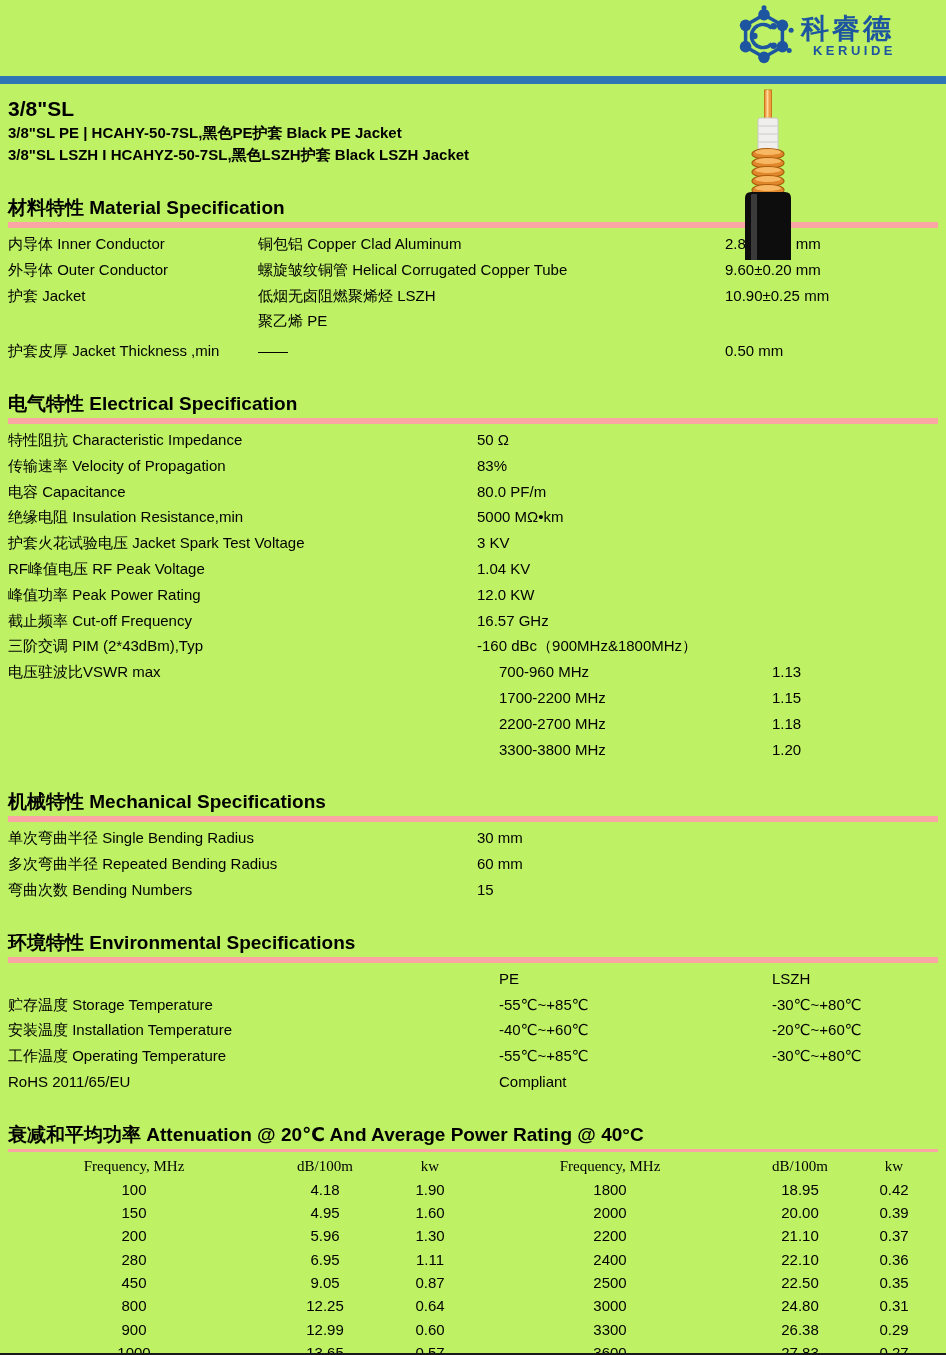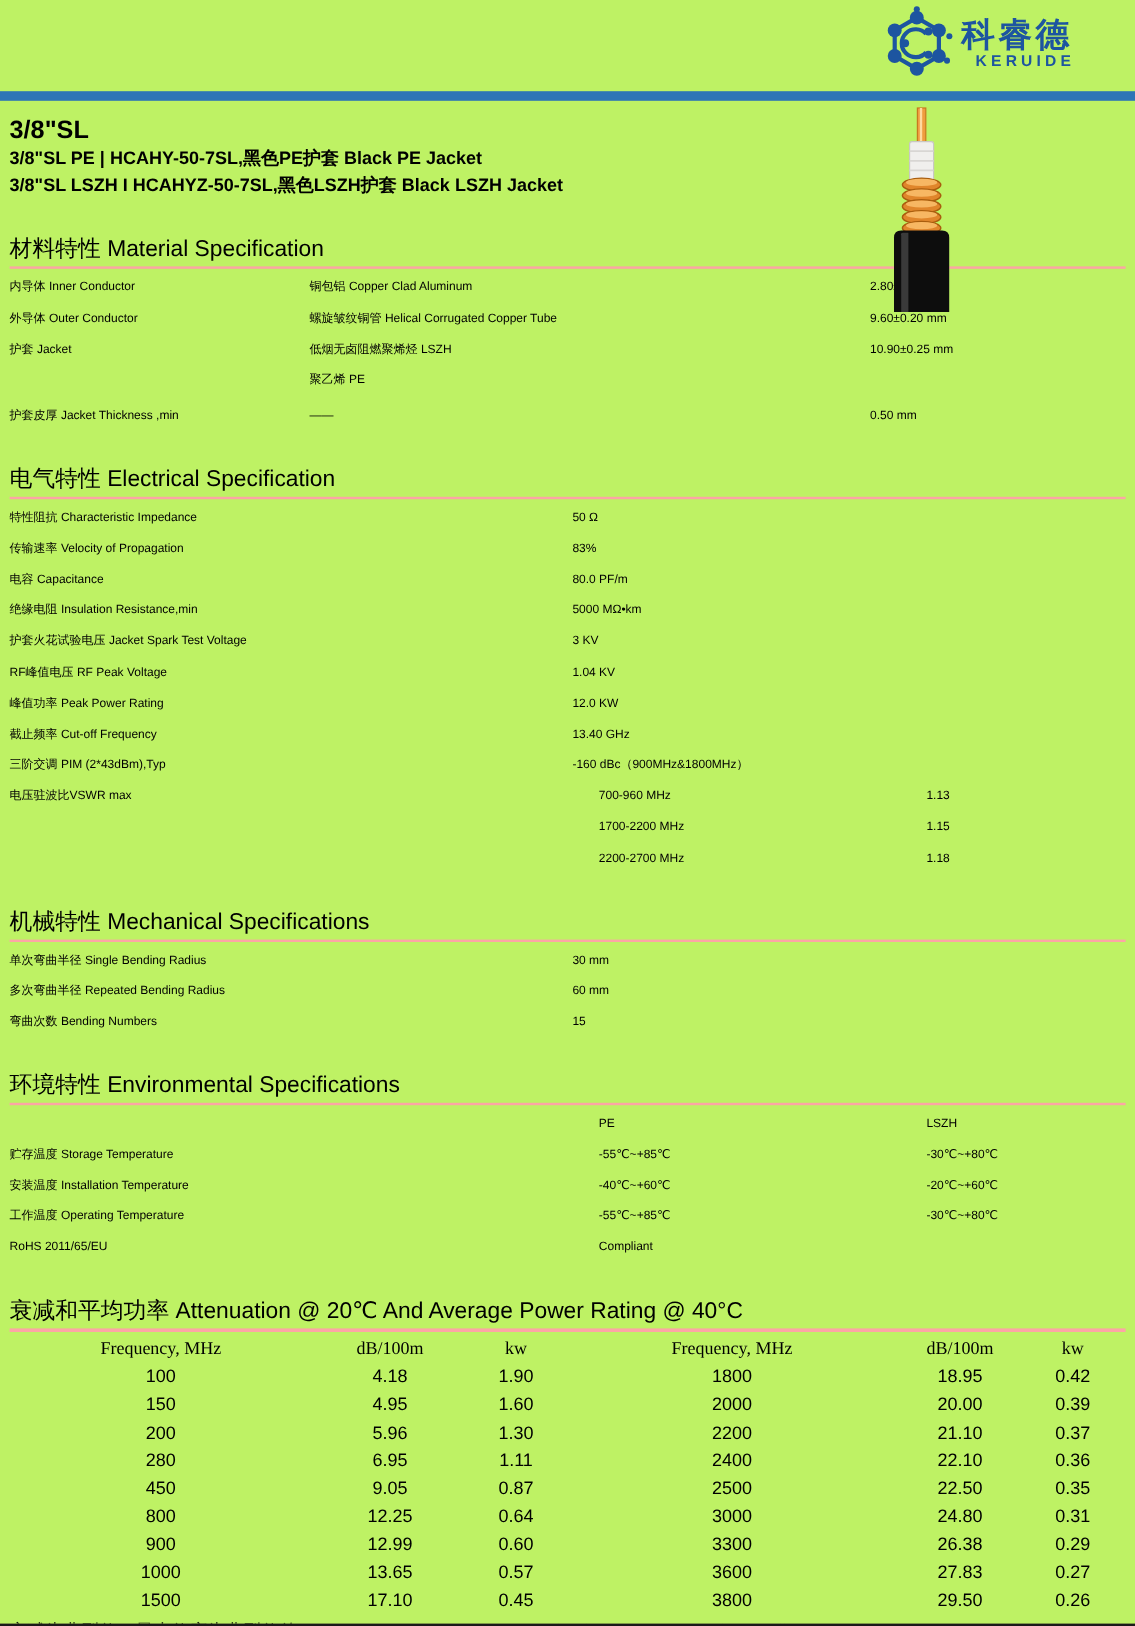--- a/index.html
+++ b/index.html
@@ -16,27 +16,27 @@
   .brand-en { font-size: 13px; font-weight: bold; color: #1d55a0; letter-spacing: 3.5px; line-height: 14px; align-self: flex-end; padding-left: 12px; }
   .top-bar { height: 8px; background: #2e75b6; margin: 0 -8px; }
 
   
   .product { margin-top: 12px; }
   .product-title { font-size: 21px; font-weight: bold; line-height: 26px; }
   .product-sub { font-size: 15px; font-weight: bold; line-height: 22px; }
   .cable-img { position: absolute; left: 737px; top: 88px; }
 
   
-  .sec-heading { font-size: 19px; font-weight: normal; line-height: 24px;
-                 border-bottom: 2px solid #fca5a5; padding-bottom: 2px; }
+  .sec-heading { font-size: 19px; font-weight: bold; line-height: 24px;
+                 border-bottom: 6px solid #fca5a5; padding-bottom: 2px; }
   .sec-heading.thick { border-bottom-width: 3px; }
   .m-material { margin-top: 30px; }
   .m-sec { margin-top: 28px; }
 
-  .rows { font-size: 10px; }
+  .rows { font-size: 15px; }
   .grid-3 { display: grid; grid-template-columns: 250px 467px 1fr; line-height: 25.8px; }
   .grid-2 { display: grid; grid-template-columns: 469px 1fr; line-height: 25.8px; }
   .grid-v  { display: grid; grid-template-columns: 469px 251px 1fr; line-height: 25.8px; gap: 22px; }
   .rows-pad { padding-top: 3px; }
   .jt-row { margin-top: 4px; }
   .desc-line { display: block; }
 
   
   .at-grid { display: grid; grid-template-columns: 252px 130px 80px 280px 100px 1fr;
              font-size: 15px; line-height: 23.3px; text-align: center; }
@@ -165,40 +165,45 @@
       <div class="grid-2">
         <div>RF峰值电压 RF Peak Voltage</div>
         <div>1.04 KV</div>
       </div>
       <div class="grid-2">
         <div>峰值功率 Peak Power Rating</div>
         <div>12.0 KW</div>
       </div>
       <div class="grid-2">
         <div>截止频率 Cut-off Frequency</div>
-        <div>13.40 GHz</div>
+        <div>16.57 GHz</div>
       </div>
       <div class="grid-2">
         <div>三阶交调 PIM (2*43dBm),Typ</div>
         <div>-160 dBc（900MHz&amp;1800MHz）</div>
       </div>
       <div class="grid-v">
         <div>电压驻波比VSWR max</div>
         <div>700-960 MHz</div>
         <div>1.13</div>
       </div>
       <div class="grid-v">
         <div></div>
         <div>1700-2200 MHz</div>
         <div>1.15</div>
       </div>
       <div class="grid-v">
         <div></div>
         <div>2200-2700 MHz</div>
         <div>1.18</div>
+      </div>
+      <div class="grid-v">
+        <div></div>
+        <div>3300-3800 MHz</div>
+        <div>1.20</div>
       </div>
     </div>
   </div>
 
   <div class="m-sec">
     <div class="sec-heading">机械特性 Mechanical Specifications</div>
     <div class="rows rows-pad">
       <div class="grid-2">
         <div>单次弯曲半径 Single Bending Radius</div>
         <div>30 mm</div>

